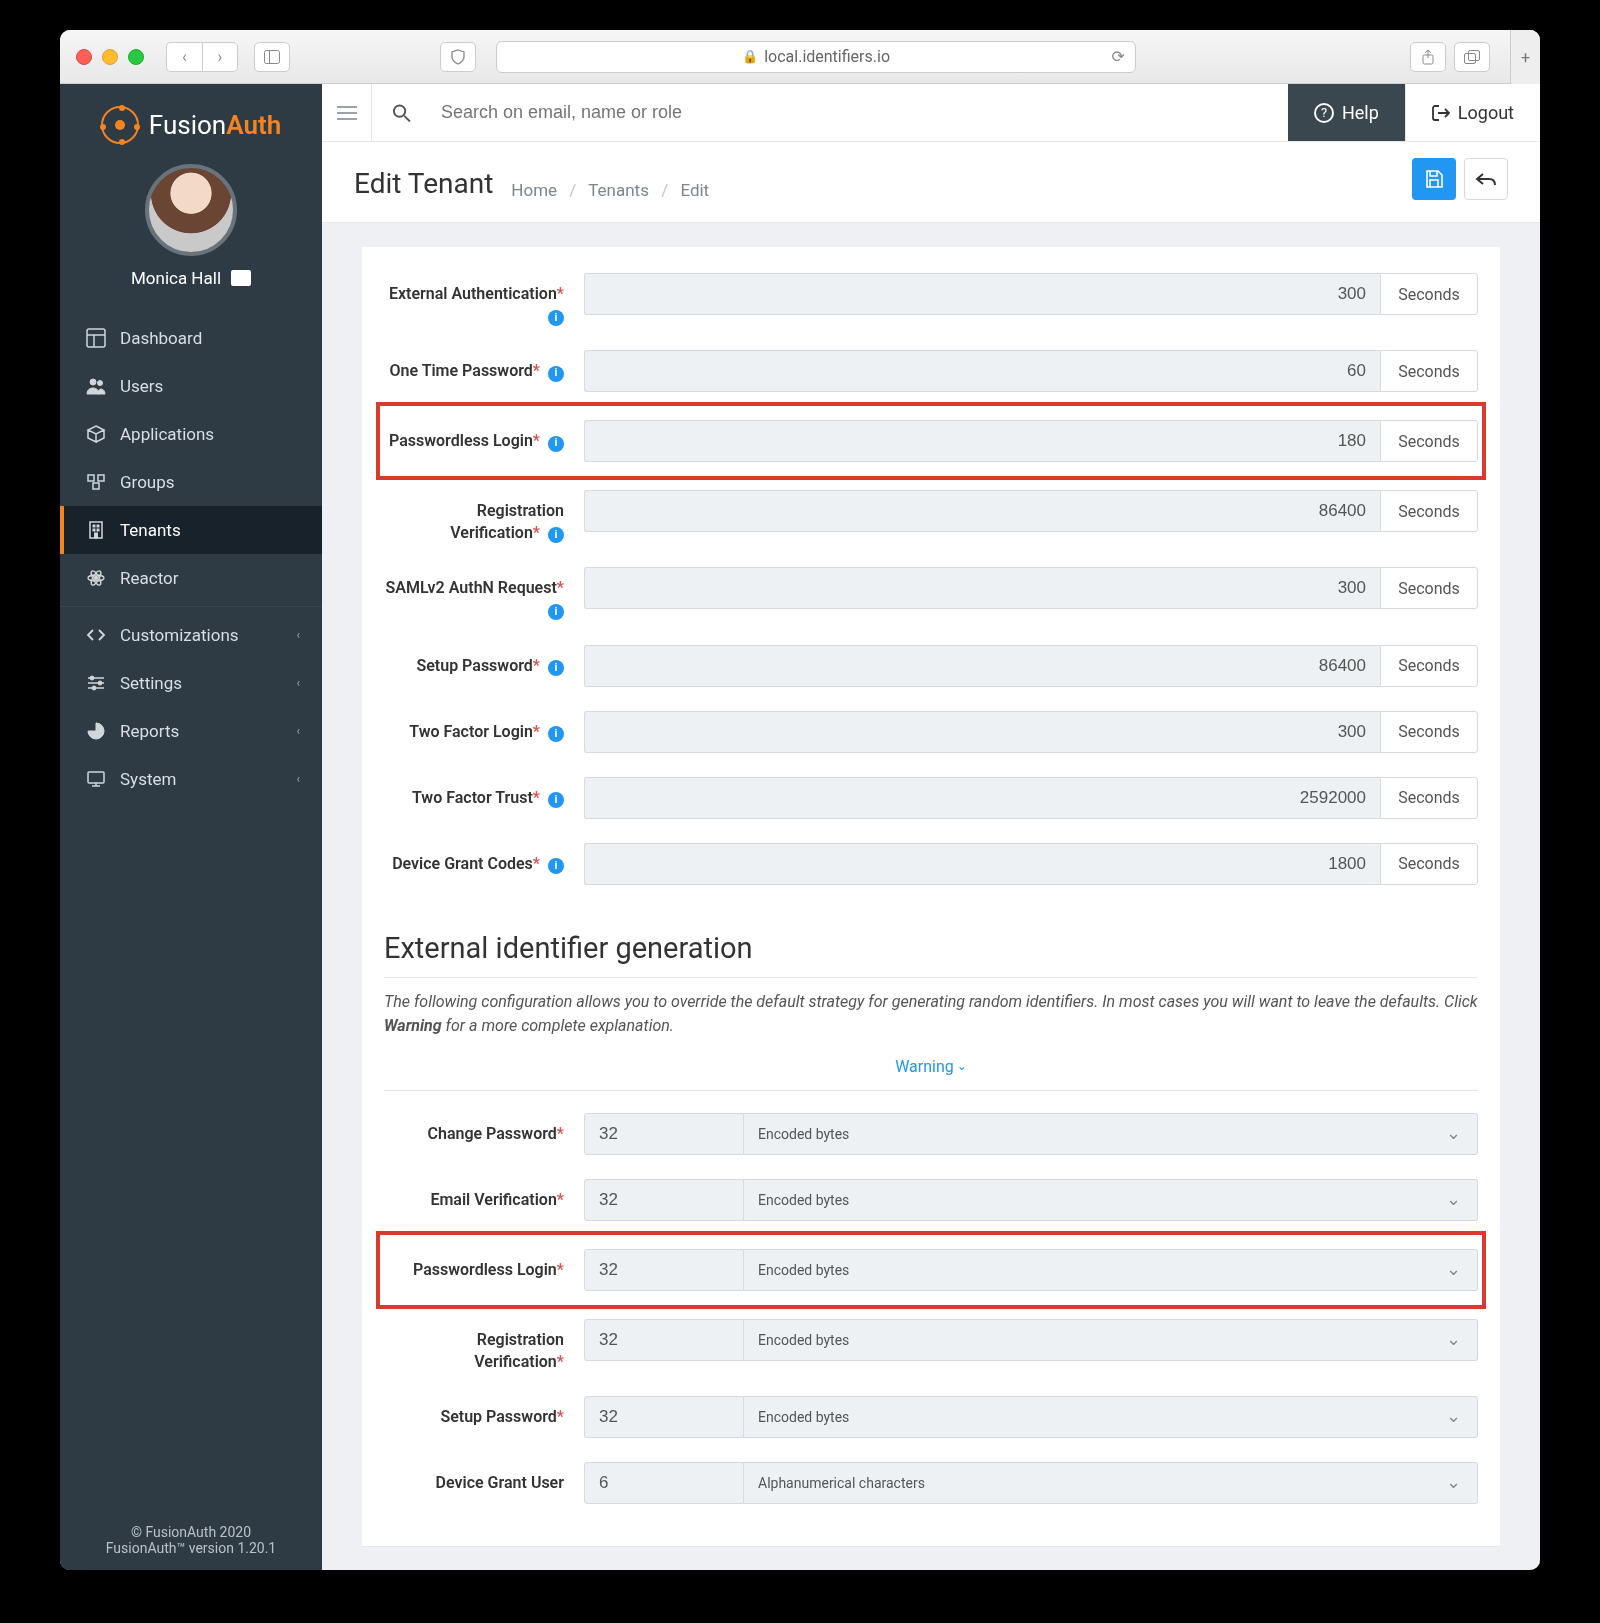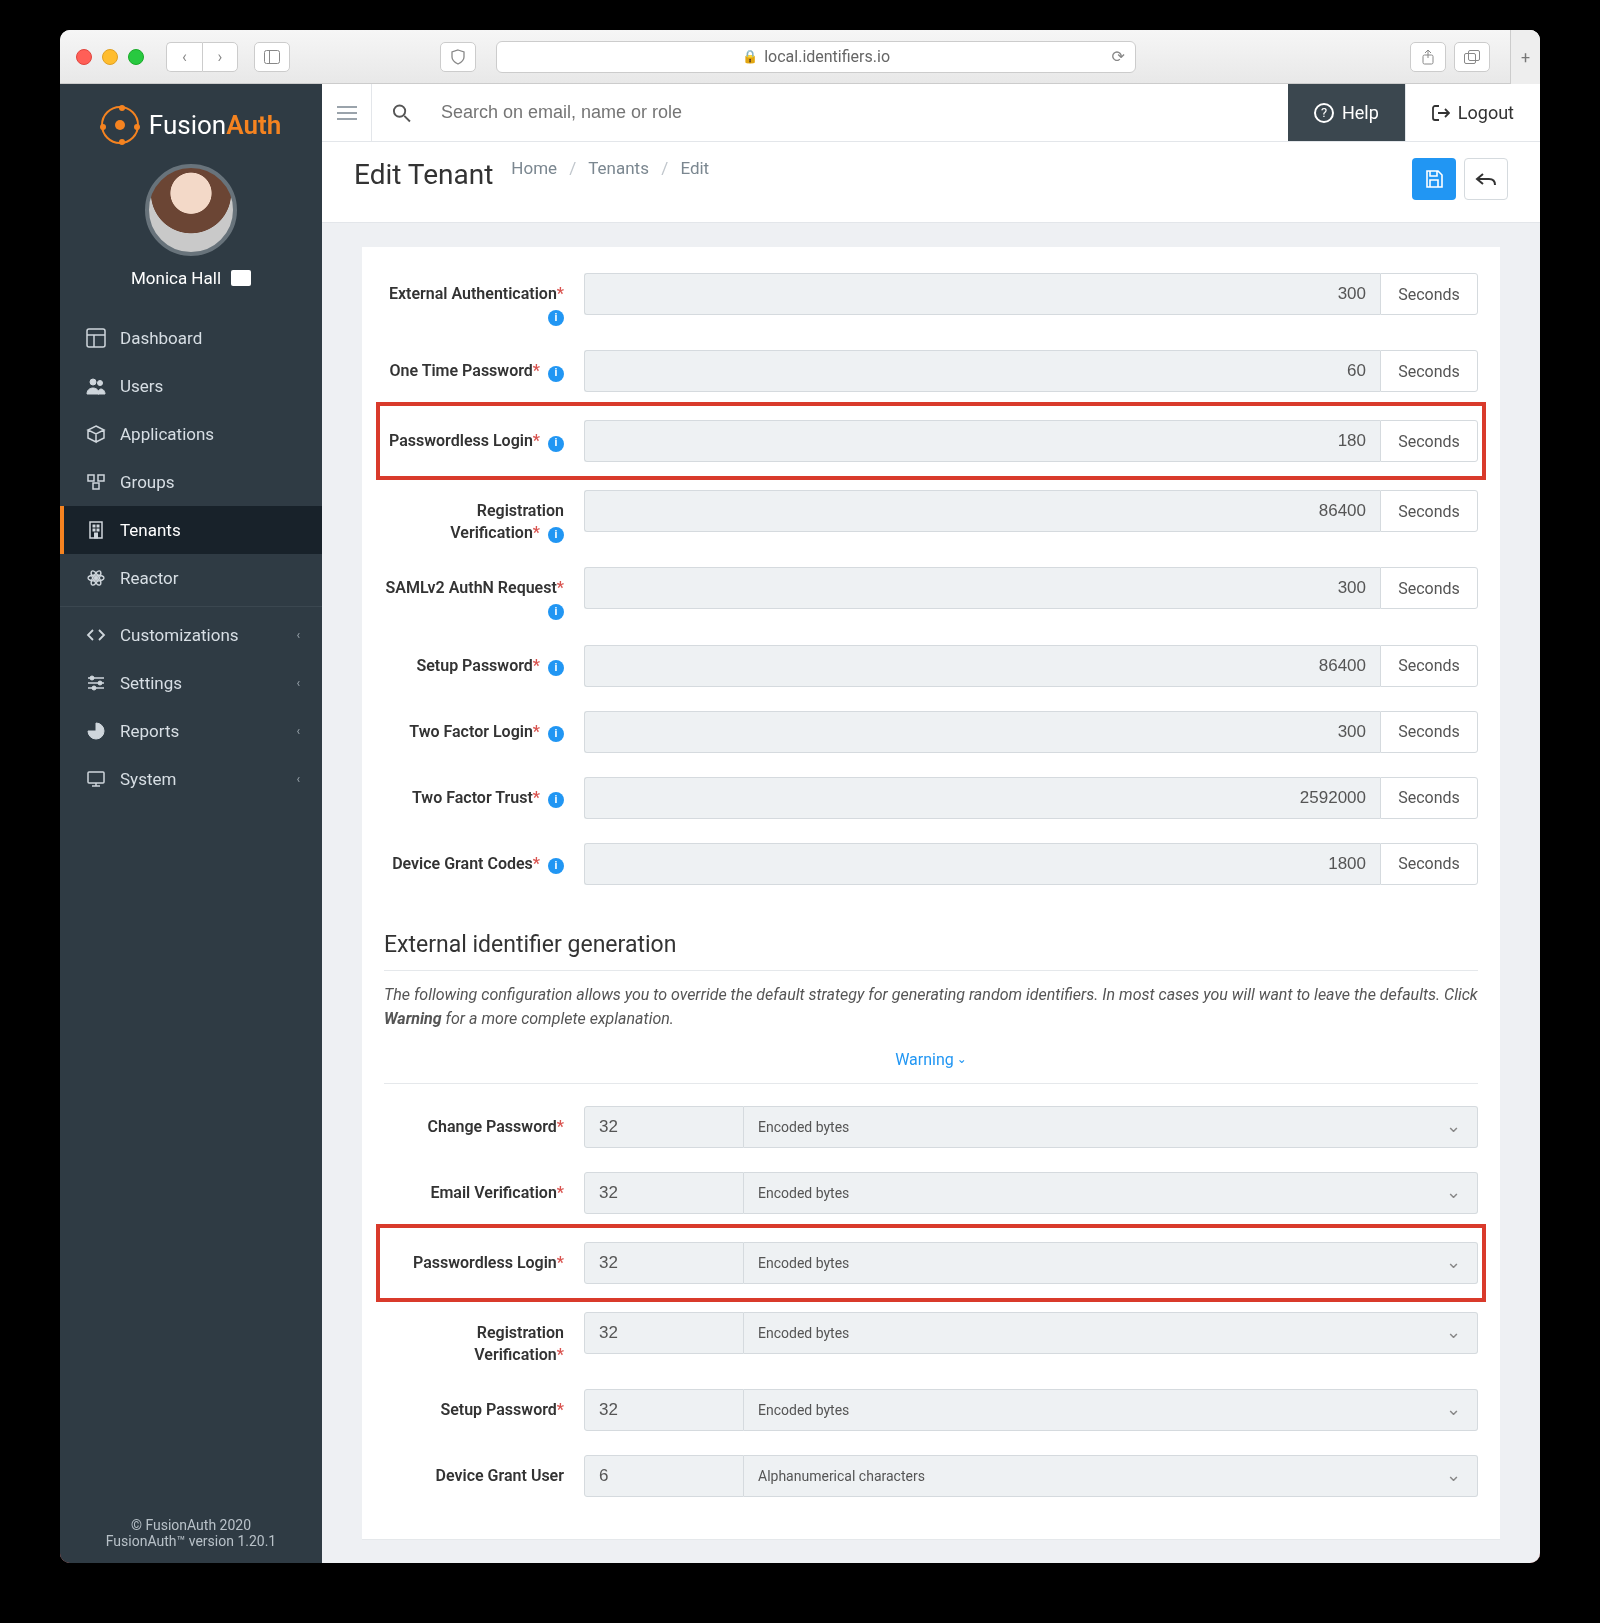--- a/index.html
+++ b/index.html
@@ -110,21 +110,21 @@
     height:100%; padding:0 26px; background:#3b474f; color:#fff; font-size:18px;
     display:flex; align-items:center; gap:8px; cursor:pointer;
   }
   .logout-btn {
     height:100%; padding:0 26px; background:#fff; color:#333; font-size:18px;
     display:flex; align-items:center; gap:8px; cursor:pointer; border-left:1px solid #e3e6ea;
   }
 
   .header-row {
     background:#fff; padding:16px 32px 22px; border-bottom:1px solid #e3e6ea;
-    display:flex; align-items:flex-start;
+    display:flex; align-items:flex-end;
   }
   .page-title { font-size:28px; color:#333; font-weight:400; margin-right:18px;}
   .crumbs { font-size:17px; color:#7b8790;}
   .crumbs .sep { margin:0 8px; color:#c0c6cc;}
   .header-actions { margin-left:auto; display:flex; gap:8px;}
   .btn-save {
     width:44px; height:42px; background:#2196f3; border-radius:4px; color:#fff;
     display:flex; align-items:center; justify-content:center; font-size:20px; cursor:pointer;
   }
   .btn-back {
@@ -160,21 +160,21 @@
     background:#eef1f3; padding:0 14px; font-size:17px; color:#555;
     border-radius:3px 0 0 3px;
     text-align:right;
   }
   .unit {
     width:98px; height:42px; border:1px solid #d5dade; background:#fff;
     display:flex; align-items:center; justify-content:center; font-size:16px; color:#555;
     border-radius:0 3px 3px 0;
   }
   .section-h {
-    font-size:23px; color:#333; margin:34px 0 10px; font-weight:400;
+    font-size:29px; color:#333; margin:34px 0 10px; font-weight:400;
     border-bottom:1px solid #e5e8eb; padding-bottom:12px;
   }
   .section-desc {
     font-size:16px; color:#555; font-style:italic; line-height:1.55; margin:12px 0 8px;
   }
   .section-desc .bold { font-weight:700; font-style:italic;}
   .warning-row {
     text-align:center; border-bottom:1px solid #e5e8eb; padding:10px 0 14px; margin-bottom:10px;
   }
   .warning-link { color:#2196f3; font-size:16px; cursor:pointer;}

